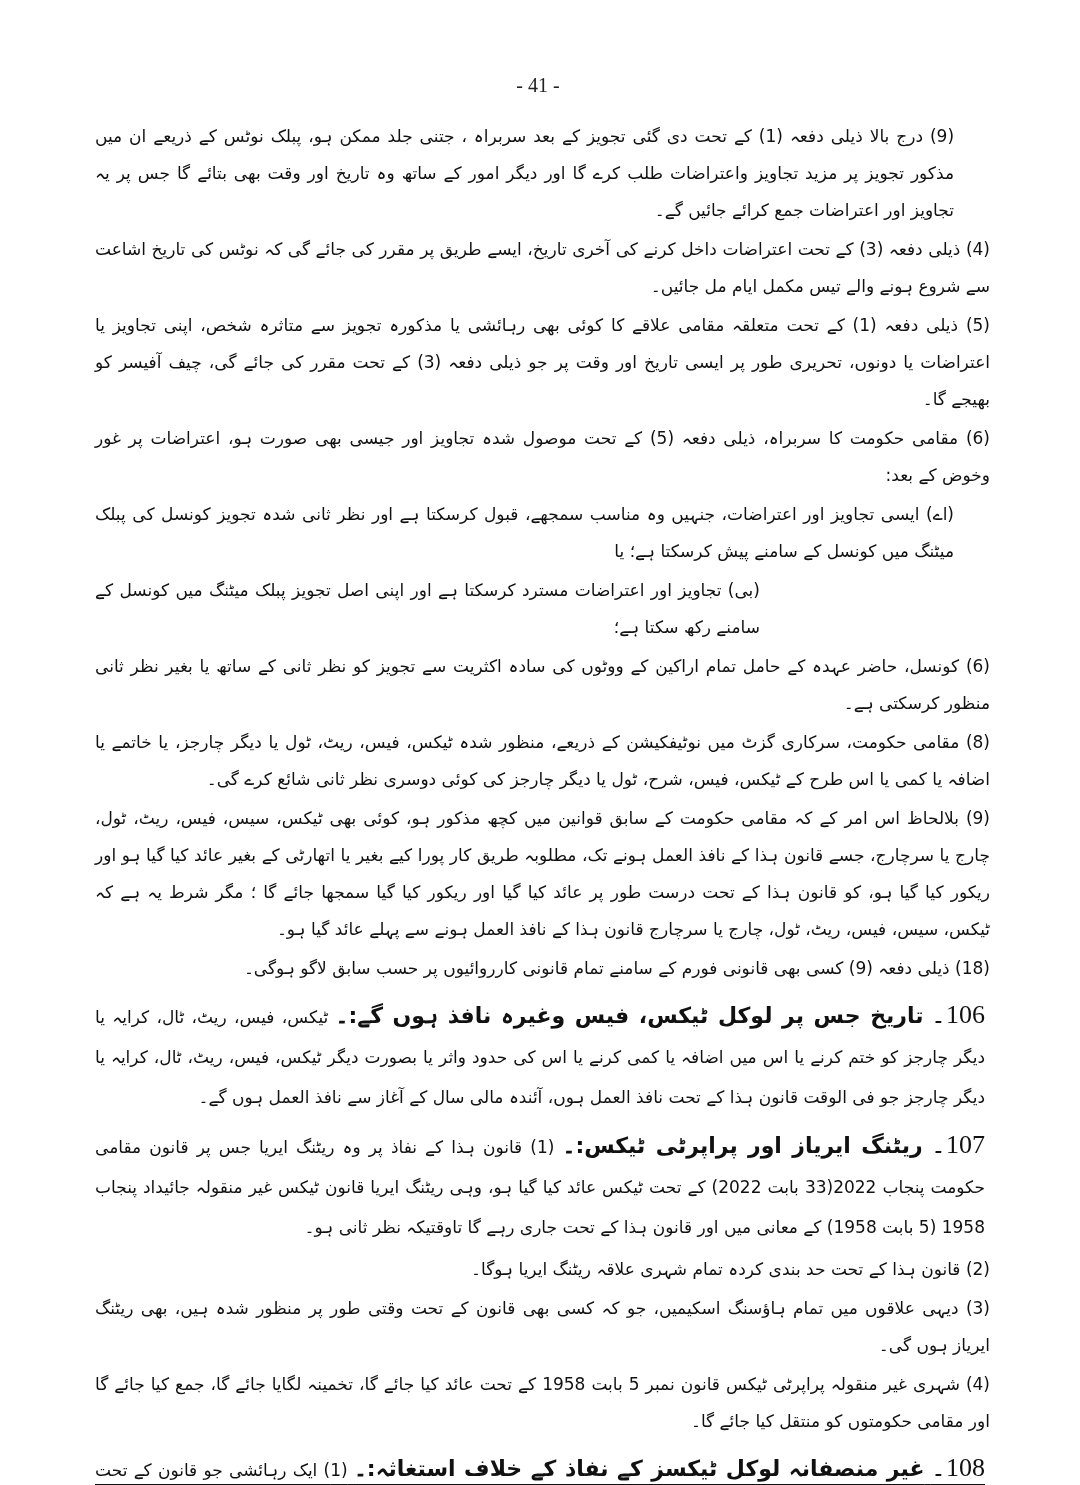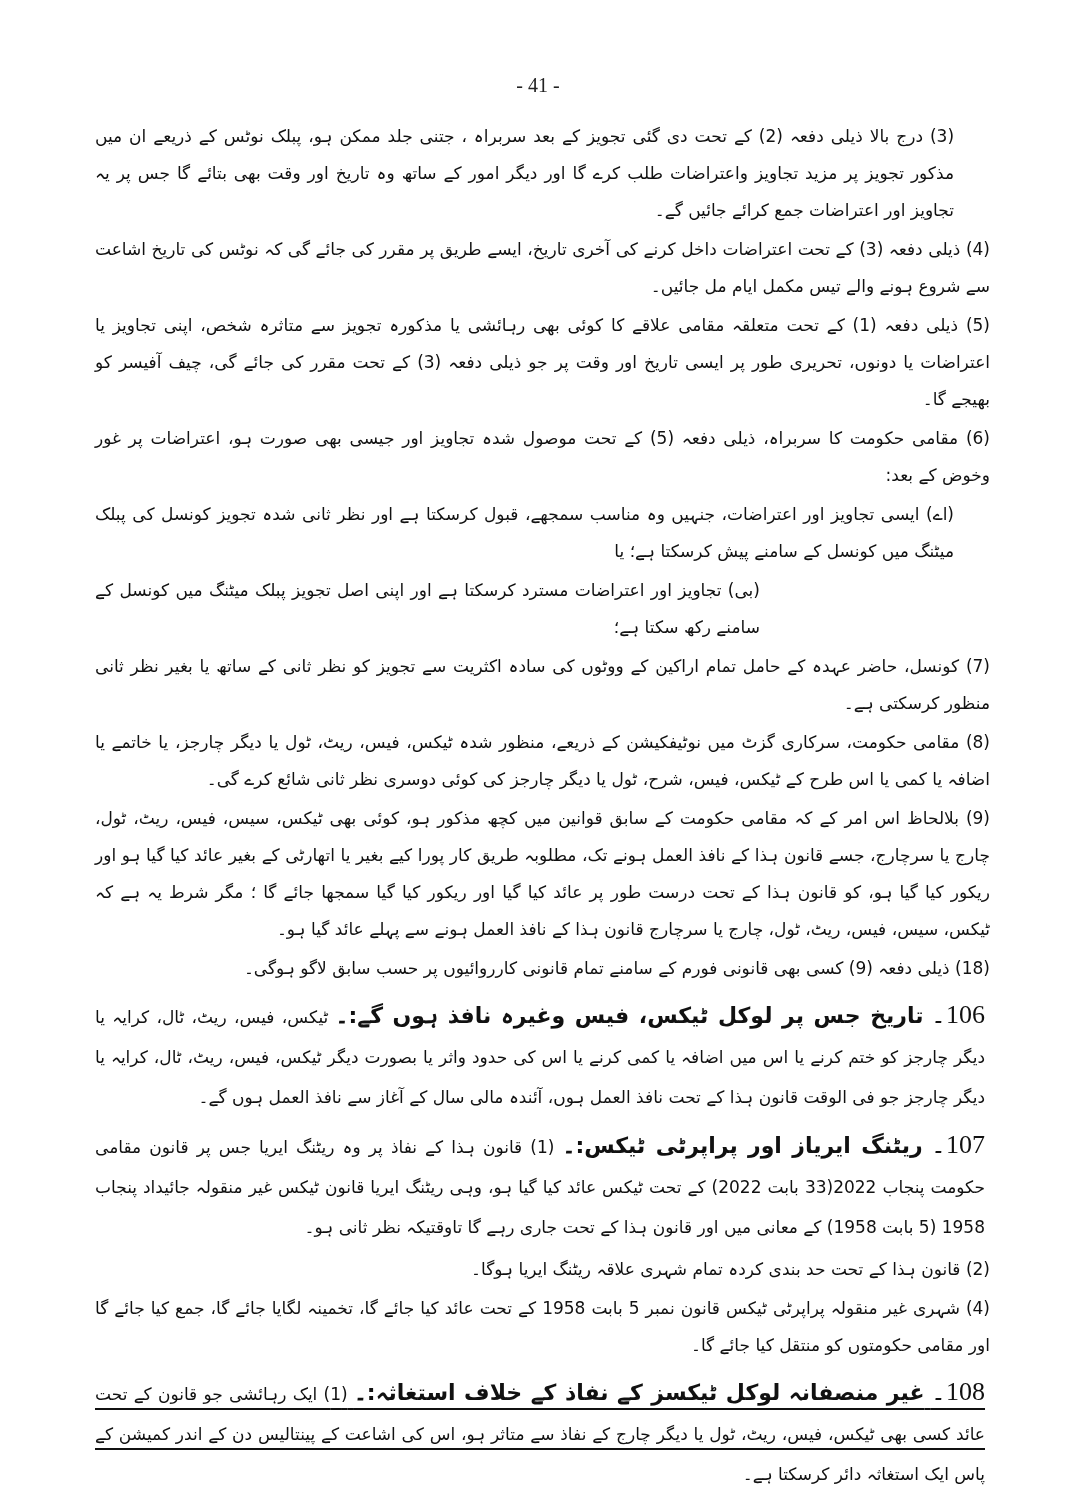--- a/index.html
+++ b/index.html
@@ -50,43 +50,44 @@
       text-decoration-thickness: 2px;
       text-underline-offset: 8px;
     }
   </style>
 </head>
 <body>
 
 <div class="page-number">- 41 -</div>
 
 <div class="content">
-  <p class="para indent">(3) درج بالا ذیلی دفعہ (2) کے تحت دی گئی تجویز کے بعد سربراہ ، جتنی جلد ممکن ہو، پبلک نوٹس کے ذریعے ان میں مذکور تجویز پر مزید تجاویز واعتراضات طلب کرے گا اور دیگر امور کے ساتھ وہ تاریخ اور وقت بھی بتائے گا جس پر یہ تجاویز اور اعتراضات جمع کرائے جائیں گے۔</p>
+  <p class="para indent">(9) درج بالا ذیلی دفعہ (1) کے تحت دی گئی تجویز کے بعد سربراہ ، جتنی جلد ممکن ہو، پبلک نوٹس کے ذریعے ان میں مذکور تجویز پر مزید تجاویز واعتراضات طلب کرے گا اور دیگر امور کے ساتھ وہ تاریخ اور وقت بھی بتائے گا جس پر یہ تجاویز اور اعتراضات جمع کرائے جائیں گے۔</p>
   <p class="para">(4) ذیلی دفعہ (3) کے تحت اعتراضات داخل کرنے کی آخری تاریخ، ایسے طریق پر مقرر کی جائے گی کہ نوٹس کی تاریخ اشاعت سے شروع ہونے والے تیس مکمل ایام مل جائیں۔</p>
   <p class="para">(5) ذیلی دفعہ (1) کے تحت متعلقہ مقامی علاقے کا کوئی بھی رہائشی یا مذکورہ تجویز سے متاثرہ شخص، اپنی تجاویز یا اعتراضات یا دونوں، تحریری طور پر ایسی تاریخ اور وقت پر جو ذیلی دفعہ (3) کے تحت مقرر کی جائے گی، چیف آفیسر کو بھیجے گا۔</p>
   <p class="para">(6) مقامی حکومت کا سربراہ، ذیلی دفعہ (5) کے تحت موصول شدہ تجاویز اور جیسی بھی صورت ہو، اعتراضات پر غور وخوض کے بعد:</p>
   <p class="para indent">(اے) ایسی تجاویز اور اعتراضات، جنہیں وہ مناسب سمجھے، قبول کرسکتا ہے اور نظر ثانی شدہ تجویز کونسل کی پبلک میٹنگ میں کونسل کے سامنے پیش کرسکتا ہے؛ یا</p>
   <p class="para indent2">(بی) تجاویز اور اعتراضات مسترد کرسکتا ہے اور اپنی اصل تجویز پبلک میٹنگ میں کونسل کے سامنے رکھ سکتا ہے؛</p>
-  <p class="para">(7) کونسل، حاضر عہدہ کے حامل تمام اراکین کے ووٹوں کی سادہ اکثریت سے تجویز کو نظر ثانی کے ساتھ یا بغیر نظر ثانی منظور کرسکتی ہے۔</p>
+  <p class="para">(6) کونسل، حاضر عہدہ کے حامل تمام اراکین کے ووٹوں کی سادہ اکثریت سے تجویز کو نظر ثانی کے ساتھ یا بغیر نظر ثانی منظور کرسکتی ہے۔</p>
   <p class="para">(8) مقامی حکومت، سرکاری گزٹ میں نوٹیفکیشن کے ذریعے، منظور شدہ ٹیکس، فیس، ریٹ، ٹول یا دیگر چارجز، یا خاتمے یا اضافہ یا کمی یا اس طرح کے ٹیکس، فیس، شرح، ٹول یا دیگر چارجز کی کوئی دوسری نظر ثانی شائع کرے گی۔</p>
   <p class="para">(9) بلالحاظ اس امر کے کہ مقامی حکومت کے سابق قوانین میں کچھ مذکور ہو، کوئی بھی ٹیکس، سیس، فیس، ریٹ، ٹول، چارج یا سرچارج، جسے قانون ہذا کے نافذ العمل ہونے تک، مطلوبہ طریق کار پورا کیے بغیر یا اتھارٹی کے بغیر عائد کیا گیا ہو اور ریکور کیا گیا ہو، کو قانون ہذا کے تحت درست طور پر عائد کیا گیا اور ریکور کیا گیا سمجھا جائے گا ؛ مگر شرط یہ ہے کہ ٹیکس، سیس، فیس، ریٹ، ٹول، چارج یا سرچارج قانون ہذا کے نافذ العمل ہونے سے پہلے عائد گیا ہو۔</p>
   <p class="para">(18) ذیلی دفعہ (9) کسی بھی قانونی فورم کے سامنے تمام قانونی کارروائیوں پر حسب سابق لاگو ہوگی۔</p>
 
   <p class="para section-para">
     <span class="section-num">106۔</span>
     <span class="section-title">تاریخ جس پر لوکل ٹیکس، فیس وغیرہ نافذ ہوں گے:۔</span>
     <span>ٹیکس، فیس، ریٹ، ٹال، کرایہ یا دیگر چارجز کو ختم کرنے یا اس میں اضافہ یا کمی کرنے یا اس کی حدود واثر یا بصورت دیگر ٹیکس، فیس، ریٹ، ٹال، کرایہ یا دیگر چارجز جو فی الوقت قانون ہذا کے تحت نافذ العمل ہوں، آئندہ مالی سال کے آغاز سے نافذ العمل ہوں گے۔</span>
   </p>
 
   <p class="para section-para">
     <span class="section-num">107۔</span>
     <span class="section-title">ریٹنگ ایریاز اور پراپرٹی ٹیکس:۔</span>
     <span>(1) قانون ہذا کے نفاذ پر وہ ریٹنگ ایریا جس پر قانون مقامی حکومت پنجاب 2022(33 بابت 2022) کے تحت ٹیکس عائد کیا گیا ہو، وہی ریٹنگ ایریا قانون ٹیکس غیر منقولہ جائیداد پنجاب 1958 (5 بابت 1958) کے معانی میں اور قانون ہذا کے تحت جاری رہے گا تاوقتیکہ نظر ثانی ہو۔</span>
   </p>
   <p class="para">(2) قانون ہذا کے تحت حد بندی کردہ تمام شہری علاقہ ریٹنگ ایریا ہوگا۔</p>
+  <p class="para">(3) دیہی علاقوں میں تمام ہاؤسنگ اسکیمیں، جو کہ کسی بھی قانون کے تحت وقتی طور پر منظور شدہ ہیں، بھی ریٹنگ ایریاز ہوں گی۔</p>
   <p class="para">(4) شہری غیر منقولہ پراپرٹی ٹیکس قانون نمبر 5 بابت 1958 کے تحت عائد کیا جائے گا، تخمینہ لگایا جائے گا، جمع کیا جائے گا اور مقامی حکومتوں کو منتقل کیا جائے گا۔</p>
 
   <p class="para section-para underlined">
     <span class="section-num">108۔</span>
     <span class="section-title">غیر منصفانہ لوکل ٹیکسز کے نفاذ کے خلاف استغاثہ:۔</span>
     <span>(1) ایک رہائشی جو قانون کے تحت عائد کسی بھی ٹیکس، فیس، ریٹ، ٹول یا دیگر چارج کے نفاذ سے متاثر ہو، اس کی اشاعت کے پینتالیس دن کے اندر کمیشن کے پاس ایک استغاثہ دائر کرسکتا ہے۔</span>
   </p>
 </div>
 
 </body></html>

